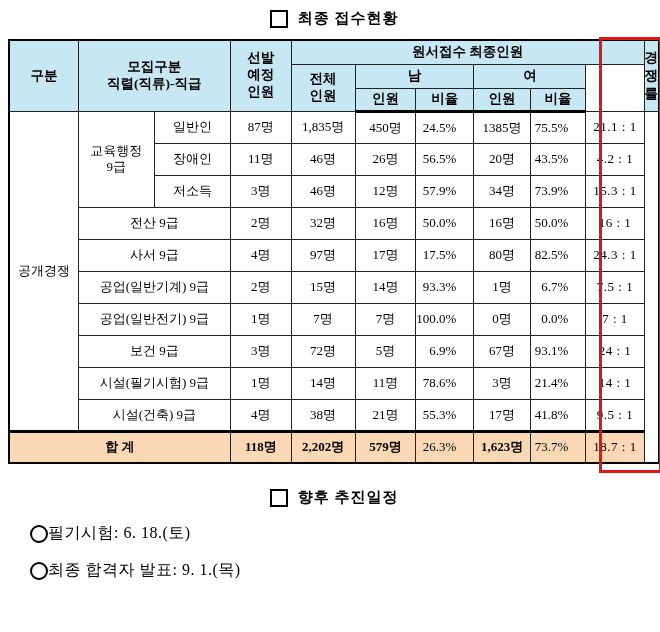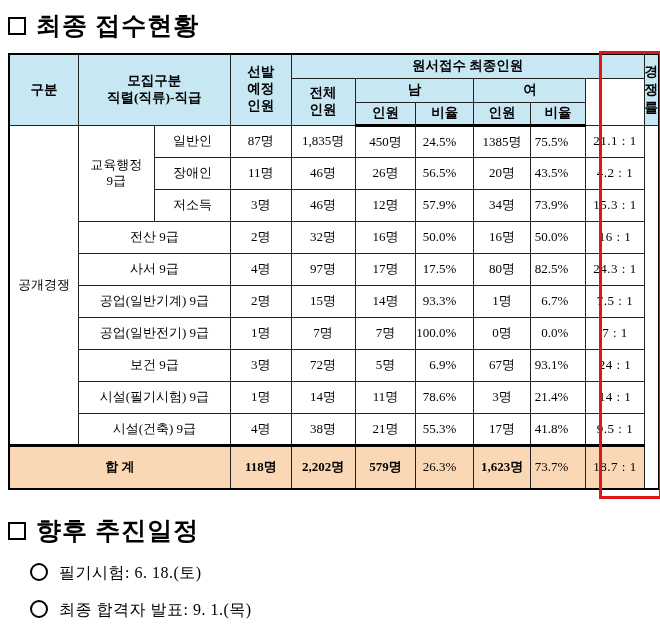--- a/index.html
+++ b/index.html
@@ -2,52 +2,53 @@
 <html><head>
 <meta charset="utf-8">
 <style>
   html,body { margin:0; padding:0; }
   body {
     width:660px; height:632px; background:#ffffff; color:#000;
     font-family:"Liberation Serif", serif; overflow:hidden; position:relative;
   }
   .sec-title {
     display:flex; align-items:center; gap:10px;
-    font-size:25px; font-weight:bold; letter-spacing:1px;
+    font-size:15px; font-weight:bold; letter-spacing:1px;
     margin:9px 0 0 8px;
+    justify-content:center;
   }
   .sq-icon { width:14px; height:14px; border:2px solid #000; display:inline-block; flex:0 0 auto; }
 
   .table-wrap { position:relative; display:inline-block; margin:11px 0 0 8px; }
 
   table { border-collapse:collapse; table-layout:fixed; border:2px solid #000; }
   th, td {
     border:1px solid #222; padding:0; text-align:center; vertical-align:middle;
     font-size:13px; overflow:hidden;
   }
   th { background:#C7E7F3; font-weight:bold; font-size:13.5px; }
   .pre { white-space:pre-line; line-height:1.25; }
   tr.hrow1 { height:24px; } tr.hrow2 { height:24px; } tr.hrow3 { height:23px; }
   tr.drow { height:32px; }
   thead tr.hrow3 th { border-bottom:3px solid #000; }
   td.pct { text-align:right; padding-right:17px; border-left:1px dotted #999; }
   td.rate { letter-spacing:0.5px;margin-top:20px; }
-  tr.total-row { height:44px; }
+  tr.total-row { height:32px; }
   tr.total-row td { background:#FAD8B5; border-top:3px solid #000; }
   .b { font-weight:bold; }
 
   .red-box {
     position:absolute; top:-2px; bottom:-9px; right:-2px; width:57px;
     border:3px solid #E01515; pointer-events:none;
   }
 
   .sec2 { margin-top:20px; }
   .sched-list { margin:16px 0 0 30px; }
   .sched-item {
-    display:flex; gap:11px;
+    display:flex; align-items:center; 
     font-size:16px; margin-bottom:16px; letter-spacing:0.5px;
   }
   .circle-icon { width:14px; height:14px; border:2px solid #000; border-radius:50%; display:inline-block; flex:0 0 auto; }
 </style>
 </head>
 <body>
 
 
 
 <div class="sec-title">

